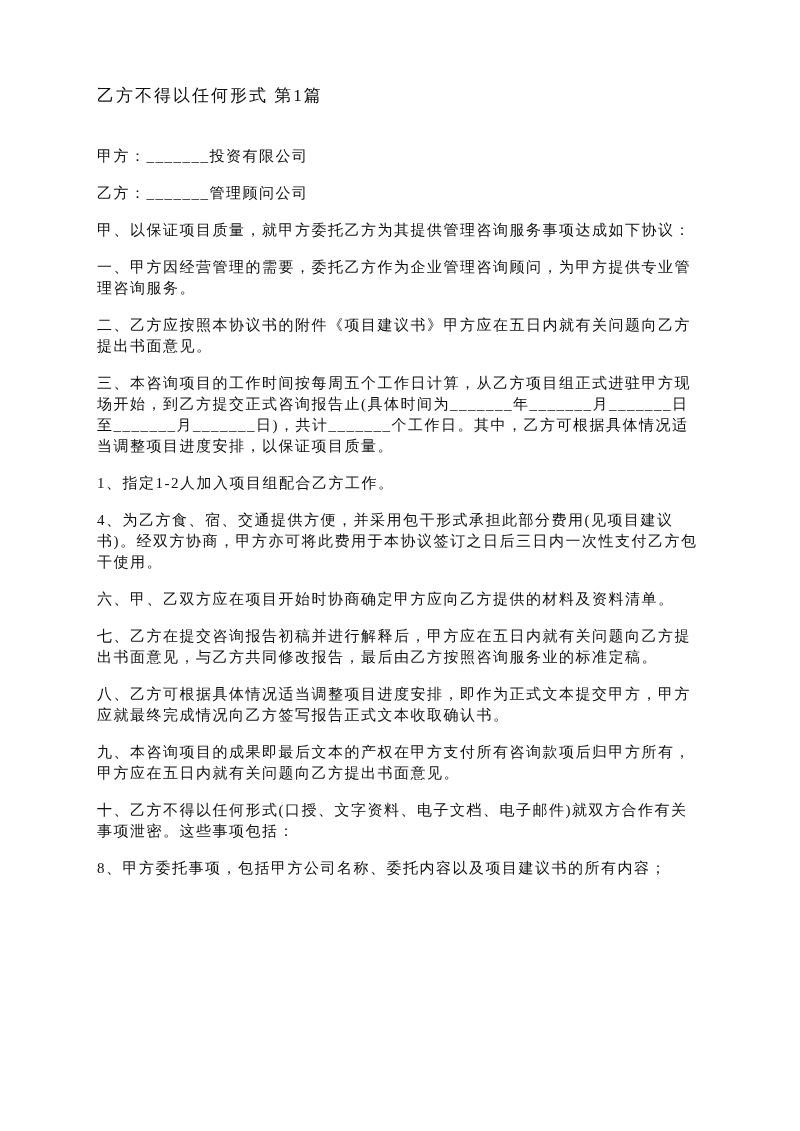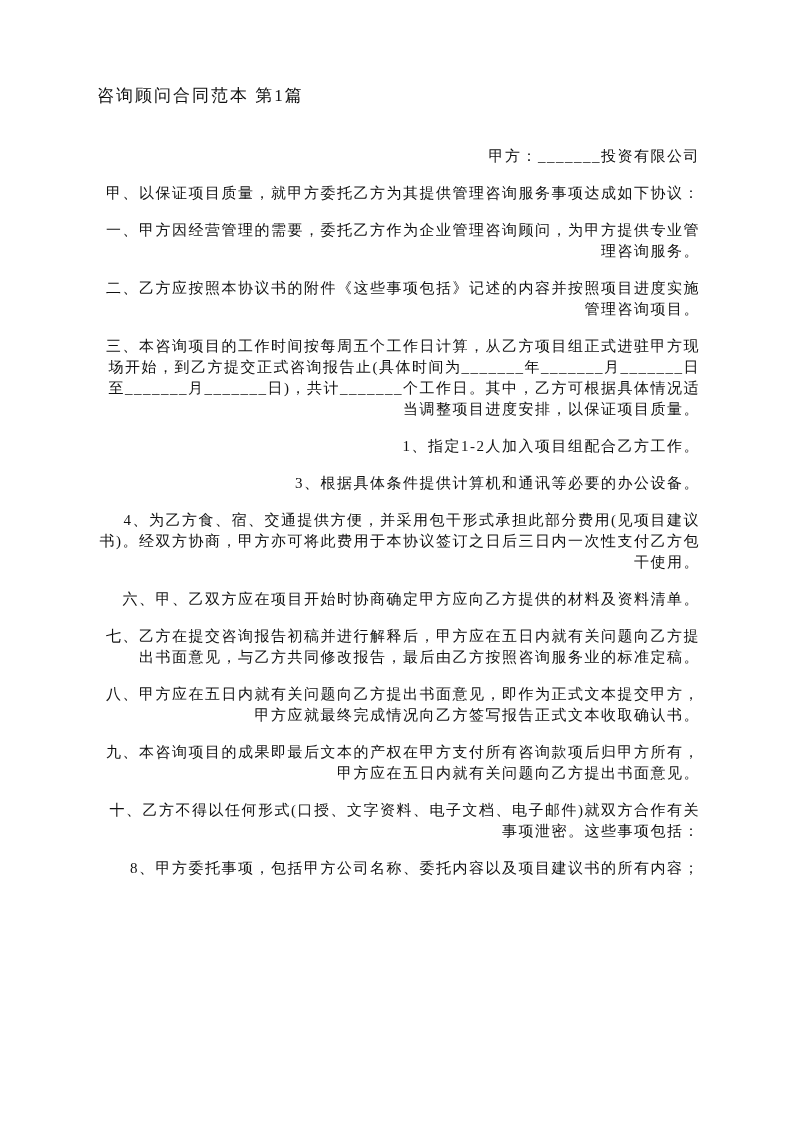--- a/index.html
+++ b/index.html
@@ -31,36 +31,36 @@
     color: #101010;
   }
   .doc-paragraph {
     font-size: 15px;
     line-height: 21px;
     letter-spacing: 1.5px;
     margin: 0 0 16px 0;
     color: #101010;
     word-break: break-all;
     overflow-wrap: break-word;
-    text-align: right;
+    text-align: left;
   }
 </style>
 </head>
 <body>
 
 <div class="doc-page">
-  <h1 class="doc-title">咨询顾问合同范本 第1篇</h1>
+  <h1 class="doc-title">乙方不得以任何形式 第1篇</h1>
 
   <p class="doc-paragraph">甲方：_______投资有限公司</p>
+  <p class="doc-paragraph">乙方：_______管理顾问公司</p>
   <p class="doc-paragraph">甲、以保证项目质量，就甲方委托乙方为其提供管理咨询服务事项达成如下协议：</p>
   <p class="doc-paragraph">一、甲方因经营管理的需要，委托乙方作为企业管理咨询顾问，为甲方提供专业管理咨询服务。</p>
-  <p class="doc-paragraph">二、乙方应按照本协议书的附件《这些事项包括》记述的内容并按照项目进度实施管理咨询项目。</p>
+  <p class="doc-paragraph">二、乙方应按照本协议书的附件《项目建议书》甲方应在五日内就有关问题向乙方提出书面意见。</p>
   <p class="doc-paragraph">三、本咨询项目的工作时间按每周五个工作日计算，从乙方项目组正式进驻甲方现场开始，到乙方提交正式咨询报告止(具体时间为_______年_______月_______日至_______月_______日)，共计_______个工作日。其中，乙方可根据具体情况适当调整项目进度安排，以保证项目质量。</p>
   <p class="doc-paragraph">1、指定1-2人加入项目组配合乙方工作。</p>
-  <p class="doc-paragraph">3、根据具体条件提供计算机和通讯等必要的办公设备。</p>
   <p class="doc-paragraph">4、为乙方食、宿、交通提供方便，并采用包干形式承担此部分费用(见项目建议书)。经双方协商，甲方亦可将此费用于本协议签订之日后三日内一次性支付乙方包干使用。</p>
   <p class="doc-paragraph">六、甲、乙双方应在项目开始时协商确定甲方应向乙方提供的材料及资料清单。</p>
   <p class="doc-paragraph">七、乙方在提交咨询报告初稿并进行解释后，甲方应在五日内就有关问题向乙方提出书面意见，与乙方共同修改报告，最后由乙方按照咨询服务业的标准定稿。</p>
-  <p class="doc-paragraph">八、甲方应在五日内就有关问题向乙方提出书面意见，即作为正式文本提交甲方，甲方应就最终完成情况向乙方签写报告正式文本收取确认书。</p>
+  <p class="doc-paragraph">八、乙方可根据具体情况适当调整项目进度安排，即作为正式文本提交甲方，甲方应就最终完成情况向乙方签写报告正式文本收取确认书。</p>
   <p class="doc-paragraph">九、本咨询项目的成果即最后文本的产权在甲方支付所有咨询款项后归甲方所有，甲方应在五日内就有关问题向乙方提出书面意见。</p>
   <p class="doc-paragraph">十、乙方不得以任何形式(口授、文字资料、电子文档、电子邮件)就双方合作有关事项泄密。这些事项包括：</p>
   <p class="doc-paragraph">8、甲方委托事项，包括甲方公司名称、委托内容以及项目建议书的所有内容；</p>
 </div>
 
 </body></html>

